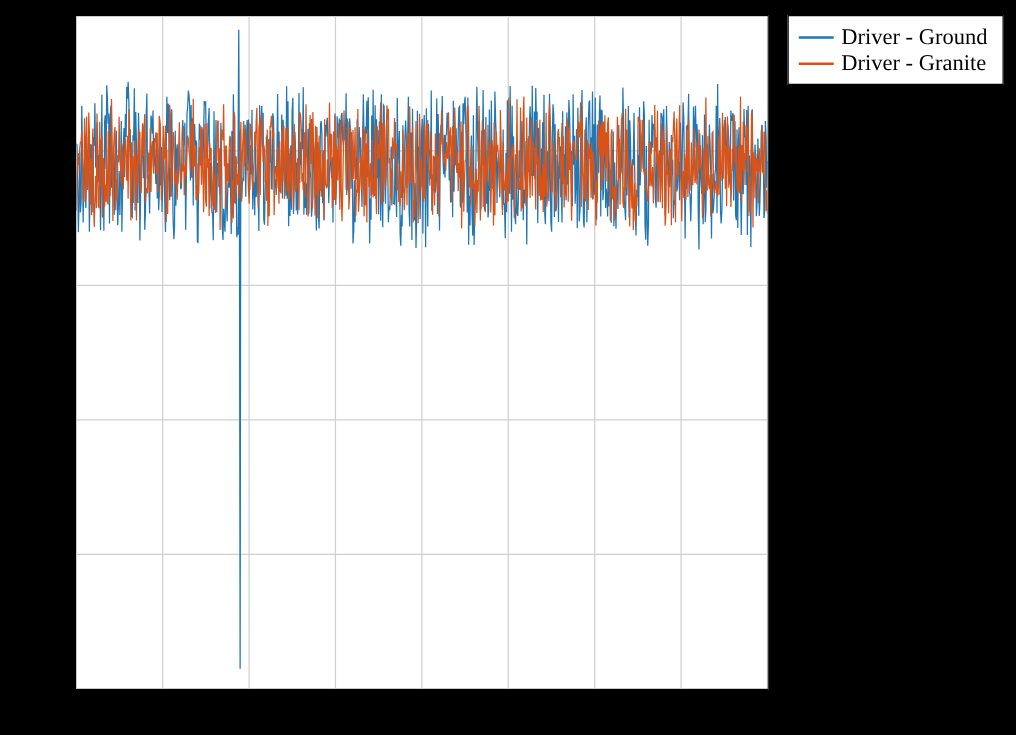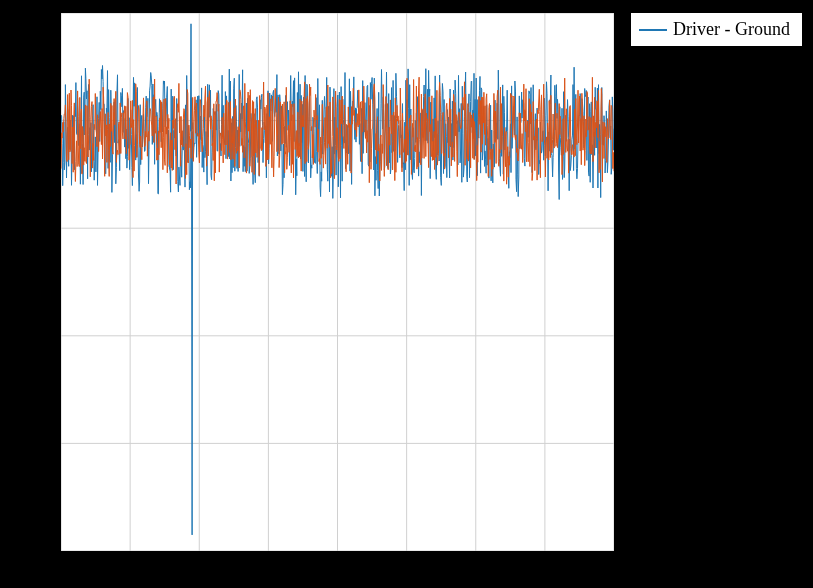--- a/index.html
+++ b/index.html
@@ -38,14 +38,18 @@
         </g>
         <path d="M0.0 102.0L0.6 102.7L1.1 130.2L1.7 172.7L2.2 149.5L2.8 108.9L3.3 156.9L3.9 149.1L4.4 71.6L5.0 109.0L5.5 165.0L6.1 124.2L6.6 114.3L7.2 144.7L7.7 153.3L8.3 96.5L8.9 136.5L9.4 107.1L10.0 120.3L10.5 172.3L11.1 136.8L11.6 102.3L12.2 140.0L12.7 102.8L13.3 156.8L13.8 96.9L14.4 103.6L14.9 69.6L15.5 120.0L16.1 121.7L16.6 85.0L17.2 103.6L17.7 132.6L18.3 110.8L18.8 115.0L19.4 171.2L19.9 128.7L20.5 62.8L21.0 160.2L21.6 131.1L22.1 171.5L22.7 84.1L23.2 79.2L23.8 122.0L24.4 55.2L24.9 65.7L25.5 85.9L26.0 77.8L26.6 165.8L27.1 81.5L27.7 71.4L28.2 137.1L28.8 114.6L29.3 130.2L29.9 109.7L30.4 158.8L31.0 115.6L31.6 102.9L32.1 91.7L32.7 141.4L33.2 167.2L33.8 148.9L34.3 123.9L34.9 158.9L35.4 128.3L36.0 83.8L36.5 172.4L37.1 134.7L37.6 105.3L38.2 89.4L38.7 128.5L39.3 78.2L39.9 96.6L40.4 56.5L41.0 66.0L41.5 52.5L42.1 68.7L42.6 91.6L43.2 91.2L43.7 131.8L44.3 160.2L44.8 160.8L45.4 95.2L45.9 99.3L46.5 57.6L47.1 155.4L47.6 76.6L48.2 104.5L48.7 146.9L49.3 149.3L49.8 77.2L50.4 102.9L50.9 179.4L51.5 141.2L52.0 127.8L52.6 103.9L53.1 89.1L53.7 129.6L54.2 87.3L54.8 170.8L55.4 154.4L55.9 81.0L56.5 61.8L57.0 130.1L57.6 126.6L58.1 133.9L58.7 157.7L59.2 120.3L59.8 79.5L60.3 82.5L60.9 93.8L61.4 75.4L62.0 119.5L62.6 97.6L63.1 116.3L63.7 134.1L64.2 105.4L64.8 145.7L65.3 116.2L65.9 155.1L66.4 143.3L67.0 85.4L67.5 135.3L68.1 104.7L68.6 156.6L69.2 130.7L69.7 96.8L70.3 121.6L70.9 154.7L71.4 172.6L72.0 107.0L72.5 64.4L73.1 93.3L73.6 69.9L74.2 100.0L74.7 147.1L75.3 121.6L75.8 143.9L76.4 74.5L76.9 120.8L77.5 163.0L78.1 178.3L78.6 169.0L79.2 91.7L79.7 151.6L80.3 107.0L80.8 102.4L81.4 133.9L81.9 118.2L82.5 100.9L83.0 120.8L83.6 138.4L84.1 137.0L84.7 94.2L85.2 83.1L85.8 103.9L86.4 98.8L86.9 85.3L87.5 170.7L88.0 136.5L88.6 77.8L89.1 73.1L89.7 59.5L90.2 62.9L90.8 72.5L91.3 131.4L91.9 71.0L92.4 129.1L93.0 81.7L93.6 151.3L94.1 96.3L94.7 86.3L95.2 103.9L95.8 99.3L96.3 101.7L96.9 180.6L97.4 180.9L98.0 113.7L98.5 85.8L99.1 98.8L99.6 96.1L100.2 128.8L100.7 90.5L101.3 119.1L101.9 95.7L102.4 67.9L103.0 71.2L103.5 68.0L104.1 113.7L104.6 112.5L105.2 102.0L105.7 84.2L106.3 73.5L106.8 153.7L107.4 116.9L107.9 134.0L108.5 156.7L109.1 157.9L109.6 179.2L110.2 76.1L110.7 146.7L111.3 123.7L111.8 83.1L112.4 156.7L112.9 117.4L113.5 125.1L114.0 107.0L114.6 127.0L115.1 143.0L115.7 85.5L116.2 109.6L116.8 168.5L117.4 178.9L117.9 154.1L118.5 165.0L119.0 172.4L119.6 127.0L120.1 146.6L120.7 164.2L121.2 137.1L121.8 125.9L122.3 137.1L122.9 105.9L123.4 136.8L124.0 174.1L124.5 91.9L125.1 139.3L125.7 62.5L126.2 98.2L126.8 149.5L127.3 112.5L127.9 128.0L128.4 176.7L129.0 168.8L129.5 174.8L130.1 84.6L130.6 96.0L131.2 116.1L131.7 109.6L132.3 146.0L132.9 134.6L133.4 129.9L134.0 130.7L134.5 95.7L135.1 86.8L135.6 144.3L136.2 97.0L136.7 83.1L137.3 123.4L137.8 82.7L138.4 114.7L138.9 139.0L139.5 103.1L140.0 126.6L140.6 74.9L141.2 154.5L141.7 132.2L142.3 134.9L142.8 159.1L143.4 96.0L143.9 144.7L144.5 138.4L145.0 118.5L145.6 145.0L146.1 171.7L146.7 71.3L147.2 123.9L147.8 85.1L148.4 71.8L148.9 104.3L149.5 77.2L150.0 162.3L150.6 166.7L151.1 139.3L151.7 116.8L152.2 95.5L152.8 99.7L153.3 99.6L153.9 101.6L154.4 98.7L155.0 117.1L155.5 91.4L156.1 137.8L156.7 138.1L157.2 77.6L157.8 81.2L158.3 116.5L158.9 137.2L159.4 130.5L160.0 143.0L160.5 111.6L161.1 62.2L161.6 123.9L162.2 92.3L162.7 121.7L163.3 127.0L163.9 131.7L164.4 78.6L165.0 145.7L165.5 82.9L166.1 120.3L166.6 132.8L167.2 117.4L167.7 143.6L168.3 56.1L168.8 146.0L169.4 68.0L169.9 168.0L170.5 109.8L171.0 159.7L171.6 103.5L172.2 154.7L172.7 75.8L173.3 65.2L173.8 158.2L174.4 134.6L174.9 92.5L175.5 108.5L176.0 155.4L176.6 117.1L177.1 158.5L177.7 116.0L178.2 61.4L178.8 133.3L179.4 100.5L179.9 118.9L180.5 90.0L181.0 106.3L181.6 56.8L182.1 158.7L182.7 132.5L183.2 153.3L183.8 133.9L184.3 158.7L184.9 122.7L185.4 90.0L186.0 158.1L186.5 85.4L187.1 124.0L187.7 130.2L188.2 160.4L188.8 152.7L189.3 145.8L189.9 100.4L190.4 107.1L191.0 143.9L191.5 143.7L192.1 171.4L192.6 104.6L193.2 100.7L193.7 159.3L194.3 169.7L194.9 119.3L195.4 86.4L196.0 83.8L196.5 94.1L197.1 149.6L197.6 110.5L198.2 163.3L198.7 126.0L199.3 86.8L199.8 96.1L200.4 84.3L200.9 81.2L201.5 112.4L202.0 149.6L202.6 125.3L203.2 109.0L203.7 117.4L204.3 129.8L204.8 112.8L205.4 164.9L205.9 100.6L206.5 142.9L207.0 77.8L207.6 151.0L208.1 135.8L208.7 80.0L209.2 94.2L209.8 97.9L210.4 81.9L210.9 90.3L211.5 128.3L212.0 79.8L212.6 77.3L213.1 97.2L213.7 103.6L214.2 95.3L214.8 88.5L215.3 99.4L215.9 61.6L216.4 143.0L217.0 81.9L217.5 138.5L218.1 141.0L218.7 81.7L219.2 88.3L219.8 137.9L220.3 92.9L220.9 125.3L221.4 181.7L222.0 171.5L222.5 131.2L223.1 164.8L223.6 113.4L224.2 130.5L224.7 82.4L225.3 134.3L225.8 97.2L226.4 88.7L227.0 117.3L227.5 97.1L228.1 131.7L228.6 152.5L229.2 94.6L229.7 62.5L230.3 108.0L230.8 105.3L231.4 88.3L231.9 93.7L232.5 67.7L233.0 128.6L233.6 64.9L234.2 125.0L234.7 181.8L235.3 145.9L235.8 162.8L236.4 79.5L236.9 136.8L237.5 58.8L238.0 133.2L238.6 106.6L239.1 71.2L239.7 145.9L240.2 82.4L240.8 129.6L241.3 91.3L241.9 158.4L242.5 84.3L243.0 115.0L243.6 163.5L244.1 62.5L244.7 137.7L245.2 168.8L245.8 71.2L246.3 72.1L246.9 133.5L247.4 150.0L248.0 103.7L248.5 78.3L249.1 113.4L249.7 164.8L250.2 151.9L250.8 155.2L251.3 140.8L251.9 104.3L252.4 106.9L253.0 118.3L253.5 149.6L254.1 149.9L254.6 150.3L255.2 84.7L255.7 138.5L256.3 160.5L256.8 65.5L257.4 117.7L258.0 106.2L258.5 91.8L259.1 174.1L259.6 183.6L260.2 158.9L260.7 168.2L261.3 87.3L261.8 141.1L262.4 123.1L262.9 98.0L263.5 83.4L264.0 96.6L264.6 137.4L265.2 95.1L265.7 64.4L266.3 156.3L266.8 168.2L267.4 93.4L267.9 93.4L268.5 179.0L269.0 74.1L269.6 123.9L270.1 136.9L270.7 163.3L271.2 133.7L271.8 185.4L272.3 161.1L272.9 75.6L273.5 141.1L274.0 104.2L274.6 132.5L275.1 162.1L275.7 127.3L276.2 94.3L276.8 82.0L277.3 173.8L277.9 90.9L278.4 79.0L279.0 115.9L279.5 184.8L280.1 73.6L280.7 132.2L281.2 168.2L281.8 86.2L282.3 106.4L282.9 112.7L283.4 130.1L284.0 59.5L284.5 155.6L285.1 126.8L285.6 139.9L286.2 135.6L286.7 112.3L287.3 140.9L287.8 131.9L288.4 65.8L289.0 158.1L289.5 78.3L290.1 104.7L290.6 171.4L291.2 108.7L291.7 88.2L292.3 89.2L292.8 63.9L293.4 113.4L293.9 126.4L294.5 94.9L295.0 129.1L295.6 95.5L296.2 94.6L296.7 77.3L297.3 86.0L297.8 96.7L298.4 131.3L298.9 110.5L299.5 148.4L300.0 148.0L300.6 95.4L301.1 160.7L301.7 67.6L302.2 140.4L302.8 93.0L303.3 119.1L303.9 89.6L304.5 115.6L305.0 122.9L305.6 92.0L306.1 73.2L306.7 72.3L307.2 151.4L307.8 153.2L308.3 92.4L308.9 149.0L309.4 69.6L310.0 86.3L310.5 70.6L311.1 64.5L311.7 91.2L312.2 105.1L312.8 157.0L313.3 65.1L313.9 182.8L314.4 143.6L315.0 167.3L315.5 117.1L316.1 95.5L316.6 157.6L317.2 175.6L317.7 79.3L318.3 183.0L318.8 156.4L319.4 148.2L320.0 90.2L320.5 56.5L321.1 95.7L321.6 116.1L322.2 83.9L322.7 102.2L323.3 156.9L323.8 153.2L324.4 91.4L324.9 114.2L325.5 59.1L326.0 118.3L326.6 154.2L327.2 155.8L327.7 80.6L328.3 149.9L328.8 120.6L329.4 161.0L329.9 155.6L330.5 74.6L331.0 139.7L331.6 128.5L332.1 67.4L332.7 138.4L333.2 102.6L333.8 132.3L334.3 137.5L334.9 60.3L335.5 83.3L336.0 95.7L336.6 149.4L337.1 118.6L337.7 112.6L338.2 124.9L338.8 144.8L339.3 107.7L339.9 124.8L340.4 121.9L341.0 154.7L341.5 90.6L342.1 150.8L342.6 149.7L343.2 177.6L343.8 109.2L344.3 156.8L344.9 67.2L345.4 147.6L346.0 86.7L346.5 141.7L347.1 55.9L347.6 95.8L348.2 172.4L348.7 71.7L349.3 146.8L349.8 96.0L350.4 149.8L351.0 160.7L351.5 166.4L352.1 114.7L352.6 157.4L353.2 159.8L353.7 145.6L354.3 107.5L354.8 129.4L355.4 100.1L355.9 126.1L356.5 83.7L357.0 96.6L357.6 163.1L358.1 138.8L358.7 149.7L359.3 133.0L359.8 99.9L360.4 182.5L360.9 121.1L361.5 97.4L362.0 124.5L362.6 83.5L363.1 72.0L363.7 96.1L364.2 127.8L364.8 55.7L365.3 108.6L365.9 127.7L366.5 76.3L367.0 130.2L367.6 57.4L368.1 83.2L368.7 76.2L369.2 165.6L369.8 89.2L370.3 112.0L370.9 126.1L371.4 128.3L372.0 105.9L372.5 137.5L373.1 84.9L373.6 124.6L374.2 62.9L374.8 158.1L375.3 166.3L375.9 120.8L376.4 142.0L377.0 108.1L377.5 121.7L378.1 148.0L378.6 62.0L379.2 126.0L379.7 164.7L380.3 172.4L380.8 101.4L381.4 70.5L382.0 78.9L382.5 160.5L383.1 86.5L383.6 155.6L384.2 153.5L384.7 110.8L385.3 123.7L385.8 164.6L386.4 96.6L386.9 129.7L387.5 104.1L388.0 139.3L388.6 165.0L389.1 76.0L389.7 133.9L390.3 110.5L390.8 142.3L391.4 88.1L391.9 147.1L392.5 77.1L393.0 134.6L393.6 100.2L394.1 67.1L394.7 80.5L395.2 108.5L395.8 110.8L396.3 107.8L396.9 151.9L397.5 62.4L398.0 118.8L398.6 95.7L399.1 149.9L399.7 135.0L400.2 90.4L400.8 169.3L401.3 73.2L401.9 120.5L402.4 164.1L403.0 155.1L403.5 103.4L404.1 82.0L404.6 59.0L405.2 116.3L405.8 163.8L406.3 169.0L406.9 128.6L407.4 94.6L408.0 80.9L408.5 164.7L409.1 124.2L409.6 88.6L410.2 68.6L410.7 68.0L411.3 119.8L411.8 97.1L412.4 125.6L413.0 60.3L413.5 146.3L414.1 86.4L414.6 142.8L415.2 65.0L415.7 137.8L416.3 162.7L416.8 86.6L417.4 123.8L417.9 125.1L418.5 77.3L419.0 63.4L419.6 160.1L420.1 74.8L420.7 76.1L421.3 147.1L421.8 140.1L422.4 93.1L422.9 93.5L423.5 153.4L424.0 137.9L424.6 146.2L425.1 160.2L425.7 91.7L426.2 152.2L426.8 125.4L427.3 135.1L427.9 165.1L428.5 106.2L429.0 136.8L429.6 92.2L430.1 167.9L430.7 117.0L431.2 146.8L431.8 169.9L432.3 131.0L432.9 140.2L433.4 154.1L434.0 87.1L434.5 128.3L435.1 109.9L435.6 125.0L436.2 90.1L436.8 126.3L437.3 57.1L437.9 90.5L438.4 145.2L439.0 155.8L439.5 163.2L440.1 92.2L440.6 143.3L441.2 108.0L441.7 71.9L442.3 161.2L442.8 83.3L443.4 99.7L443.9 137.0L444.5 123.9L445.1 114.4L445.6 119.1L446.2 77.2L446.7 118.8L447.3 159.8L447.8 175.3L448.4 138.8L448.9 144.6L449.5 110.8L450.0 159.6L450.6 72.9L451.1 135.4L451.7 116.5L452.3 102.8L452.8 93.4L453.4 122.1L453.9 68.0L454.5 78.9L455.0 166.6L455.6 178.7L456.1 103.9L456.7 161.9L457.2 183.6L457.8 164.0L458.3 82.9L458.9 135.2L459.4 110.8L460.0 108.9L460.6 79.0L461.1 105.1L461.7 86.8L462.2 87.4L462.8 90.9L463.3 145.6L463.9 153.1L464.4 98.1L465.0 117.2L465.5 147.7L466.1 125.6L466.6 107.4L467.2 124.3L467.8 77.9L468.3 78.2L468.9 81.7L469.4 110.8L470.0 74.5L470.5 117.1L471.1 159.6L471.6 150.8L472.2 71.8L472.7 101.3L473.3 124.4L473.8 135.2L474.4 100.7L474.9 136.8L475.5 125.5L476.1 95.1L476.6 127.4L477.2 114.8L477.7 161.5L478.3 147.3L478.8 150.8L479.4 109.2L479.9 123.5L480.5 140.1L481.0 137.2L481.6 118.7L482.1 117.8L482.7 147.2L483.3 85.2L483.8 109.7L484.4 142.9L484.9 102.8L485.5 68.8L486.0 80.8L486.6 133.0L487.1 177.8L487.7 118.9L488.2 138.2L488.8 86.8L489.3 91.0L489.9 62.0L490.4 140.8L491.0 142.7L491.6 163.9L492.1 144.4L492.7 119.5L493.2 127.3L493.8 72.3L494.3 117.0L494.9 83.7L495.4 71.6L496.0 105.4L496.5 86.3L497.1 96.7L497.6 157.0L498.2 186.5L498.8 93.8L499.3 124.7L499.9 134.7L500.4 142.2L501.0 95.3L501.5 166.4L502.1 143.4L502.6 78.7L503.2 164.6L503.7 156.0L504.3 117.0L504.8 102.2L505.4 128.3L505.9 124.4L506.5 86.6L507.1 103.8L507.6 124.9L508.2 177.7L508.7 126.1L509.3 157.6L509.8 153.1L510.4 142.7L510.9 126.5L511.5 122.1L512.0 71.6L512.6 157.6L513.1 54.2L513.7 136.1L514.3 94.3L514.8 81.4L515.4 155.4L515.9 165.8L516.5 155.3L517.0 127.9L517.6 116.7L518.1 102.3L518.7 102.6L519.2 80.6L519.8 108.9L520.3 127.2L520.9 85.6L521.4 88.6L522.0 98.4L522.6 131.5L523.1 135.0L523.7 75.5L524.2 83.7L524.8 81.7L525.3 77.5L525.9 147.4L526.4 106.7L527.0 84.0L527.5 159.1L528.1 163.1L528.6 90.7L529.2 169.3L529.8 98.8L530.3 88.9L530.9 141.8L531.4 131.8L532.0 175.0L532.5 138.8L533.1 118.9L533.6 142.3L534.2 74.3L534.7 96.2L535.3 96.0L535.8 135.0L536.4 75.1L536.9 175.0L537.5 71.7L538.1 140.7L538.6 111.4L539.2 126.2L539.7 184.6L540.3 93.6L540.8 74.5L541.4 131.6L541.9 121.2L542.5 132.2L543.0 102.7L543.6 114.3L544.1 160.0L544.7 147.6L545.3 97.9L545.8 116.2L546.4 159.7L546.9 149.2L547.5 123.4L548.0 92.9L548.6 86.8L549.1 124.8L549.7 113.1L550.2 161.3L550.8 155.1L551.3 83.9L551.9 98.1L552.4 137.2L553.0 115.7M129.4 118.4L130.0 10.8L130.5 118.4M130.5 118.4L131.1 521.9L131.6 118.4" fill="none" stroke="#1f77b4" stroke-width="1"></path>
         <path d="M0.0 155.6L0.6 119.8L1.1 125.1L1.7 109.4L2.2 119.1L2.8 105.6L3.3 100.9L3.9 100.5L4.4 91.9L5.0 118.7L5.5 145.8L6.1 148.5L6.6 81.6L7.2 98.0L7.7 146.8L8.3 80.2L8.9 138.9L9.4 137.0L10.0 77.0L10.5 92.7L11.1 150.6L11.6 114.0L12.2 159.2L12.7 107.2L13.3 89.9L13.8 148.6L14.4 168.5L14.9 148.7L15.5 127.9L16.1 153.6L16.6 77.9L17.2 129.8L17.7 151.7L18.3 153.6L18.8 84.4L19.4 135.7L19.9 99.8L20.5 96.1L21.0 161.1L21.6 113.5L22.1 117.5L22.7 152.1L23.2 134.7L23.8 148.3L24.4 91.9L24.9 148.3L25.5 150.5L26.0 92.7L26.6 133.8L27.1 144.0L27.7 121.4L28.2 66.2L28.8 104.4L29.3 163.8L29.9 106.4L30.4 93.4L31.0 88.6L31.6 155.1L32.1 130.5L32.7 147.4L33.2 111.3L33.8 116.7L34.3 80.5L34.9 115.4L35.4 119.7L36.0 133.7L36.5 101.8L37.1 108.1L37.6 138.6L38.2 119.0L38.7 107.2L39.3 98.6L39.9 115.2L40.4 131.6L41.0 95.6L41.5 146.0L42.1 74.2L42.6 84.6L43.2 126.2L43.7 163.3L44.3 100.8L44.8 123.0L45.4 111.9L45.9 149.4L46.5 116.3L47.1 99.5L47.6 137.6L48.2 163.4L48.7 111.0L49.3 133.5L49.8 90.3L50.4 118.3L50.9 92.5L51.5 137.9L52.0 141.2L52.6 98.8L53.1 85.6L53.7 111.7L54.2 91.2L54.8 78.3L55.4 149.4L55.9 139.7L56.5 137.3L57.0 141.7L57.6 110.6L58.1 109.0L58.7 140.5L59.2 89.9L59.8 140.5L60.3 104.7L60.9 99.8L61.4 119.9L62.0 125.9L62.6 99.8L63.1 100.2L63.7 92.8L64.2 126.0L64.8 93.3L65.3 140.7L65.9 119.5L66.4 79.6L67.0 84.0L67.5 108.3L68.1 147.2L68.6 131.9L69.2 131.2L69.7 87.9L70.3 114.6L70.9 109.6L71.4 87.4L72.0 164.6L72.5 106.7L73.1 158.1L73.6 132.4L74.2 113.5L74.7 70.8L75.3 78.2L75.8 144.5L76.4 131.5L76.9 117.8L77.5 92.6L78.1 96.9L78.6 131.4L79.2 134.5L79.7 123.0L80.3 134.8L80.8 146.7L81.4 120.1L81.9 107.8L82.5 84.9L83.0 115.9L83.6 133.6L84.1 132.1L84.7 118.4L85.2 124.1L85.8 87.8L86.4 143.2L86.9 122.3L87.5 118.5L88.0 128.2L88.6 105.6L89.1 95.5L89.7 98.1L90.2 107.1L90.8 112.9L91.3 123.0L91.9 87.6L92.4 83.9L93.0 129.6L93.6 66.0L94.1 120.4L94.7 117.6L95.2 102.9L95.8 147.2L96.3 135.1L96.9 147.0L97.4 117.9L98.0 141.8L98.5 104.9L99.1 119.4L99.6 87.4L100.2 134.7L100.7 88.9L101.3 119.7L101.9 156.7L102.4 124.9L103.0 86.1L103.5 146.9L104.1 152.4L104.6 85.5L105.2 121.1L105.7 113.8L106.3 159.8L106.8 101.4L107.4 115.5L107.9 105.3L108.5 151.7L109.1 145.9L109.6 119.8L110.2 155.0L110.7 127.2L111.3 157.4L111.8 107.1L112.4 115.3L112.9 85.2L113.5 83.4L114.0 136.7L114.6 105.7L115.1 171.0L115.7 120.8L116.2 95.4L116.8 90.7L117.4 99.3L117.9 70.4L118.5 120.0L119.0 103.7L119.6 153.2L120.1 103.4L120.7 132.0L121.2 117.7L121.8 133.7L122.3 106.7L122.9 95.7L123.4 97.2L124.0 125.7L124.5 165.4L125.1 130.8L125.7 161.7L126.2 76.5L126.8 80.5L127.3 149.9L127.9 112.1L128.4 122.7L129.0 134.8L129.5 126.2L130.1 145.3L130.6 125.6L131.2 103.6L131.7 84.4L132.3 148.4L132.9 110.0L133.4 97.6L134.0 83.8L134.5 120.2L135.1 109.0L135.6 90.0L136.2 123.2L136.7 120.0L137.3 121.8L137.8 139.9L138.4 149.9L138.9 86.3L139.5 86.9L140.0 100.0L140.6 128.5L141.2 138.8L141.7 123.8L142.3 115.4L142.8 92.2L143.4 104.0L143.9 85.1L144.5 73.2L145.0 126.1L145.6 153.1L146.1 90.2L146.7 84.2L147.2 143.0L147.8 87.1L148.4 77.8L148.9 95.8L149.5 116.1L150.0 102.8L150.6 107.1L151.1 132.6L151.7 130.2L152.2 147.5L152.8 90.8L153.3 167.8L153.9 98.4L154.4 159.9L155.0 88.2L155.5 88.3L156.1 79.6L156.7 87.3L157.2 98.3L157.8 91.1L158.3 159.1L158.9 126.5L159.4 119.9L160.0 123.5L160.5 137.6L161.1 104.4L161.6 126.1L162.2 149.9L162.7 100.2L163.3 140.3L163.9 141.7L164.4 91.8L165.0 131.9L165.5 86.9L166.1 88.1L166.6 146.1L167.2 119.8L167.7 89.4L168.3 102.0L168.8 139.6L169.4 88.5L169.9 146.8L170.5 130.7L171.0 105.6L171.6 131.6L172.2 146.0L172.7 112.8L173.3 94.7L173.8 153.5L174.4 86.0L174.9 107.5L175.5 140.3L176.0 135.9L176.6 137.9L177.1 113.7L177.7 129.4L178.2 155.0L178.8 76.8L179.4 78.8L179.9 86.6L180.5 132.4L181.0 125.4L181.6 139.3L182.1 97.1L182.7 92.8L183.2 144.9L183.8 70.4L184.3 108.2L184.9 121.3L185.4 160.1L186.0 155.1L186.5 118.6L187.1 79.0L187.7 118.2L188.2 82.3L188.8 153.2L189.3 76.7L189.9 104.2L190.4 109.3L191.0 159.3L191.5 87.6L192.1 142.9L192.6 88.7L193.2 161.5L193.7 110.5L194.3 95.6L194.9 139.9L195.4 107.3L196.0 144.4L196.5 133.1L197.1 115.4L197.6 107.3L198.2 162.5L198.7 82.5L199.3 134.8L199.8 134.8L200.4 137.7L200.9 114.6L201.5 136.6L202.0 102.5L202.6 69.0L203.2 116.6L203.7 94.0L204.3 95.5L204.8 153.4L205.4 147.6L205.9 92.1L206.5 147.0L207.0 79.8L207.6 146.3L208.1 103.7L208.7 109.8L209.2 131.3L209.8 85.8L210.4 128.0L210.9 154.8L211.5 83.0L212.0 137.1L212.6 163.9L213.1 143.3L213.7 105.9L214.2 75.4L214.8 98.3L215.3 100.1L215.9 138.7L216.4 123.5L217.0 102.3L217.5 84.2L218.1 154.6L218.7 142.5L219.2 88.8L219.8 94.7L220.3 100.7L220.9 131.3L221.4 91.1L222.0 130.4L222.5 113.8L223.1 88.8L223.6 159.9L224.2 138.7L224.7 141.1L225.3 74.3L225.8 156.3L226.4 144.2L227.0 121.3L227.5 112.5L228.1 139.4L228.6 120.1L229.2 87.8L229.7 124.9L230.3 159.9L230.8 91.1L231.4 151.3L231.9 101.7L232.5 165.0L233.0 90.6L233.6 112.8L234.2 136.5L234.7 127.9L235.3 117.6L235.8 143.5L236.4 142.3L236.9 99.1L237.5 145.0L238.0 130.2L238.6 143.8L239.1 86.1L239.7 137.4L240.2 158.1L240.8 88.1L241.3 113.7L241.9 102.3L242.5 114.1L243.0 86.3L243.6 68.9L244.1 150.6L244.7 109.1L245.2 85.5L245.8 148.6L246.3 83.2L246.9 90.4L247.4 136.3L248.0 128.0L248.5 71.2L249.1 82.6L249.7 74.1L250.2 117.8L250.8 113.5L251.3 145.0L251.9 121.6L252.4 151.4L253.0 97.1L253.5 104.4L254.1 114.2L254.6 81.4L255.2 107.0L255.7 105.9L256.3 102.5L256.8 139.1L257.4 116.4L258.0 148.6L258.5 145.6L259.1 151.4L259.6 124.1L260.2 145.3L260.7 130.5L261.3 91.3L261.8 129.1L262.4 155.1L262.9 142.4L263.5 129.8L264.0 104.5L264.6 151.1L265.2 93.9L265.7 93.9L266.3 135.2L266.8 72.0L267.4 130.4L267.9 128.6L268.5 134.2L269.0 89.0L269.6 164.8L270.1 146.9L270.7 160.6L271.2 123.4L271.8 83.9L272.3 121.8L272.9 127.2L273.5 165.6L274.0 145.1L274.6 78.1L275.1 93.3L275.7 137.0L276.2 114.7L276.8 135.3L277.3 143.8L277.9 148.4L278.4 86.5L279.0 145.9L279.5 105.4L280.1 86.9L280.7 111.0L281.2 83.1L281.8 123.6L282.3 123.6L282.9 135.5L283.4 92.0L284.0 111.0L284.5 145.4L285.1 158.8L285.6 111.4L286.2 126.9L286.7 151.3L287.3 93.9L287.8 114.4L288.4 110.0L289.0 140.3L289.5 111.8L290.1 160.1L290.6 93.6L291.2 111.2L291.7 99.5L292.3 75.2L292.8 102.4L293.4 97.4L293.9 116.2L294.5 117.1L295.0 109.6L295.6 123.6L296.2 100.7L296.7 112.4L297.3 114.0L297.8 76.9L298.4 111.9L298.9 94.4L299.5 88.9L300.0 128.3L300.6 149.0L301.1 88.1L301.7 119.1L302.2 104.7L302.8 73.1L303.3 92.1L303.9 117.5L304.5 125.4L305.0 106.9L305.6 140.0L306.1 117.5L306.7 129.2L307.2 111.6L307.8 84.3L308.3 169.7L308.9 114.9L309.4 86.2L310.0 156.3L310.5 135.2L311.1 115.8L311.7 115.5L312.2 96.7L312.8 73.3L313.3 70.8L313.9 86.8L314.4 136.9L315.0 120.5L315.5 150.8L316.1 110.7L316.6 103.7L317.2 138.1L317.7 131.0L318.3 134.6L318.8 168.0L319.4 125.0L320.0 122.1L320.5 157.4L321.1 130.9L321.6 140.4L322.2 71.6L322.7 92.0L323.3 163.4L323.8 122.9L324.4 115.9L324.9 83.5L325.5 152.6L326.0 105.9L326.6 90.6L327.2 156.8L327.7 123.2L328.3 114.2L328.8 132.2L329.4 86.9L329.9 108.6L330.5 120.9L331.0 101.9L331.6 156.9L332.1 133.5L332.7 99.0L333.2 110.6L333.8 167.6L334.3 84.9L334.9 159.3L335.5 105.6L336.0 92.3L336.6 108.1L337.1 102.9L337.7 111.6L338.2 127.7L338.8 141.7L339.3 75.0L339.9 101.6L340.4 135.1L341.0 158.9L341.5 100.3L342.1 134.9L342.6 139.3L343.2 132.8L343.8 126.1L344.3 150.2L344.9 113.3L345.4 148.3L346.0 65.3L346.5 120.5L347.1 142.2L347.6 118.3L348.2 114.7L348.7 105.1L349.3 112.9L349.8 102.1L350.4 161.4L351.0 128.6L351.5 110.4L352.1 124.2L352.6 66.5L353.2 138.3L353.7 133.8L354.3 132.1L354.8 139.0L355.4 73.0L355.9 156.1L356.5 124.6L357.0 153.8L357.6 77.9L358.1 64.2L358.7 126.4L359.3 135.8L359.8 151.8L360.4 81.1L360.9 145.2L361.5 118.3L362.0 95.8L362.6 128.0L363.1 145.4L363.7 100.2L364.2 80.9L364.8 143.6L365.3 100.1L365.9 106.3L366.5 106.1L367.0 127.0L367.6 154.6L368.1 83.9L368.7 118.6L369.2 111.4L369.8 135.6L370.3 143.7L370.9 82.8L371.4 147.4L372.0 128.1L372.5 147.0L373.1 118.4L373.6 156.5L374.2 105.3L374.8 144.4L375.3 138.0L375.9 77.3L376.4 152.1L377.0 143.3L377.5 140.7L378.1 80.9L378.6 69.4L379.2 82.5L379.7 99.5L380.3 140.5L380.8 140.4L381.4 107.2L382.0 99.4L382.5 142.9L383.1 140.0L383.6 156.1L384.2 139.3L384.7 113.1L385.3 93.0L385.8 90.3L386.4 106.4L386.9 110.2L387.5 144.8L388.0 106.8L388.6 85.5L389.1 133.0L389.7 96.1L390.3 152.9L390.8 135.8L391.4 128.9L391.9 144.1L392.5 81.2L393.0 84.2L393.6 148.4L394.1 89.4L394.7 122.9L395.2 101.6L395.8 138.9L396.3 163.6L396.9 104.8L397.5 101.0L398.0 99.2L398.6 107.3L399.1 112.0L399.7 115.7L400.2 114.3L400.8 91.6L401.3 91.8L401.9 84.4L402.4 97.1L403.0 89.6L403.5 68.8L404.1 152.3L404.6 81.0L405.2 126.0L405.8 128.1L406.3 146.2L406.9 90.6L407.4 148.1L408.0 130.9L408.5 125.2L409.1 99.2L409.6 154.9L410.2 101.9L410.7 114.2L411.3 105.5L411.8 145.2L412.4 100.3L413.0 146.5L413.5 108.6L414.1 118.0L414.6 125.0L415.2 134.8L415.7 167.6L416.3 132.4L416.8 149.2L417.4 104.1L417.9 83.5L418.5 101.4L419.0 111.4L419.6 87.5L420.1 139.2L420.7 84.0L421.3 131.2L421.8 84.2L422.4 109.9L422.9 79.3L423.5 121.4L424.0 92.8L424.6 132.2L425.1 86.0L425.7 80.8L426.2 112.5L426.8 127.5L427.3 163.5L427.9 94.6L428.5 90.5L429.0 146.5L429.6 138.5L430.1 135.8L430.7 163.3L431.2 136.4L431.8 156.2L432.3 117.2L432.9 80.4L433.4 96.2L434.0 129.5L434.5 98.0L435.1 150.5L435.6 110.8L436.2 83.1L436.8 77.2L437.3 148.8L437.9 153.3L438.4 136.5L439.0 139.8L439.5 74.1L440.1 136.6L440.6 90.6L441.2 112.5L441.7 123.4L442.3 145.7L442.8 168.1L443.4 114.7L443.9 132.1L444.5 153.7L445.1 118.4L445.6 171.2L446.2 150.7L446.7 133.7L447.3 164.1L447.8 143.3L448.4 152.2L448.9 136.3L449.5 80.4L450.0 81.4L450.6 84.1L451.1 82.9L451.7 124.5L452.3 105.0L452.8 83.0L453.4 84.3L453.9 123.0L454.5 127.0L455.0 121.8L455.6 139.4L456.1 135.2L456.7 146.2L457.2 148.0L457.8 135.4L458.3 99.8L458.9 135.9L459.4 100.2L460.0 131.3L460.6 136.2L461.1 120.6L461.7 149.5L462.2 126.2L462.8 71.1L463.3 108.0L463.9 96.8L464.4 118.8L465.0 75.7L465.5 148.7L466.1 113.2L466.6 108.2L467.2 148.8L467.8 129.5L468.3 85.7L468.9 153.5L469.4 91.4L470.0 109.9L470.5 99.3L471.1 167.5L471.6 160.7L472.2 88.5L472.7 127.1L473.3 123.4L473.8 157.6L474.4 124.7L474.9 107.9L475.5 106.2L476.1 167.1L476.6 96.9L477.2 100.7L477.7 89.0L478.3 76.3L478.8 98.6L479.4 164.7L479.9 96.4L480.5 81.9L481.0 128.7L481.6 126.8L482.1 101.7L482.7 71.2L483.3 126.1L483.8 132.2L484.4 164.0L484.9 129.0L485.5 123.9L486.0 145.3L486.6 110.0L487.1 116.5L487.7 147.0L488.2 87.6L488.8 110.9L489.3 144.6L489.9 82.3L490.4 130.3L491.0 139.7L491.6 126.2L492.1 101.0L492.7 125.8L493.2 135.1L493.8 120.4L494.3 90.1L494.9 133.4L495.4 130.5L496.0 100.3L496.5 134.6L497.1 126.2L497.6 124.8L498.2 90.6L498.8 121.5L499.3 103.1L499.9 116.9L500.4 124.8L501.0 161.6L501.5 149.1L502.1 105.7L502.6 141.4L503.2 116.1L503.7 65.1L504.3 124.7L504.8 139.4L505.4 95.8L505.9 134.1L506.5 138.2L507.1 126.4L507.6 160.1L508.2 131.3L508.7 93.6L509.3 92.6L509.8 135.5L510.4 141.6L510.9 136.1L511.5 131.7L512.0 141.5L512.6 138.2L513.1 144.1L513.7 96.3L514.3 142.7L514.8 85.5L515.4 125.2L515.9 131.6L516.5 112.0L517.0 77.2L517.6 129.9L518.1 90.1L518.7 83.0L519.2 137.9L519.8 105.6L520.3 151.7L520.9 80.3L521.4 94.6L522.0 137.2L522.6 108.6L523.1 102.8L523.7 152.6L524.2 137.5L524.8 106.0L525.3 123.7L525.9 78.5L526.4 79.7L527.0 117.2L527.5 116.1L528.1 103.6L528.6 134.8L529.2 140.9L529.8 104.6L530.3 140.8L530.9 129.7L531.4 64.3L532.0 148.6L532.5 102.9L533.1 123.4L533.6 84.3L534.2 134.9L534.7 109.4L535.3 115.0L535.8 87.8L536.4 88.4L536.9 124.7L537.5 77.5L538.1 159.8L538.6 128.4L539.2 156.4L539.7 121.7L540.3 75.5L540.8 81.8L541.4 168.9L541.9 108.8L542.5 117.9L543.0 145.5L543.6 109.6L544.1 123.9L544.7 113.7L545.3 120.4L545.8 149.5L546.4 105.6L546.9 122.2L547.5 125.9L548.0 115.4L548.6 87.3L549.1 116.3L549.7 126.5L550.2 92.4L550.8 93.7L551.3 120.9L551.9 155.6L552.4 139.4L553.0 158.2" fill="none" stroke="#d95319" stroke-width="1"></path>
       </svg>
   </div>
   <div class="legend">
     <div class="legend-row">
       <span class="legend-line lg-blue"></span>
       <span>Driver - Ground</span>
     </div>
+    <div class="legend-row">
+      <span class="legend-line lg-orange"></span>
+      <span>Driver - Granite</span>
+    </div>
   </div>
 </div>
 
 </body></html>

